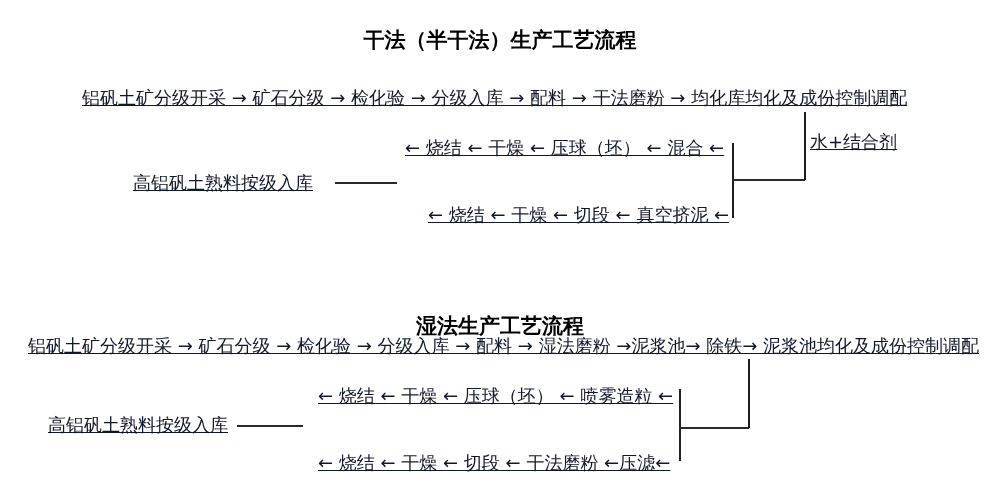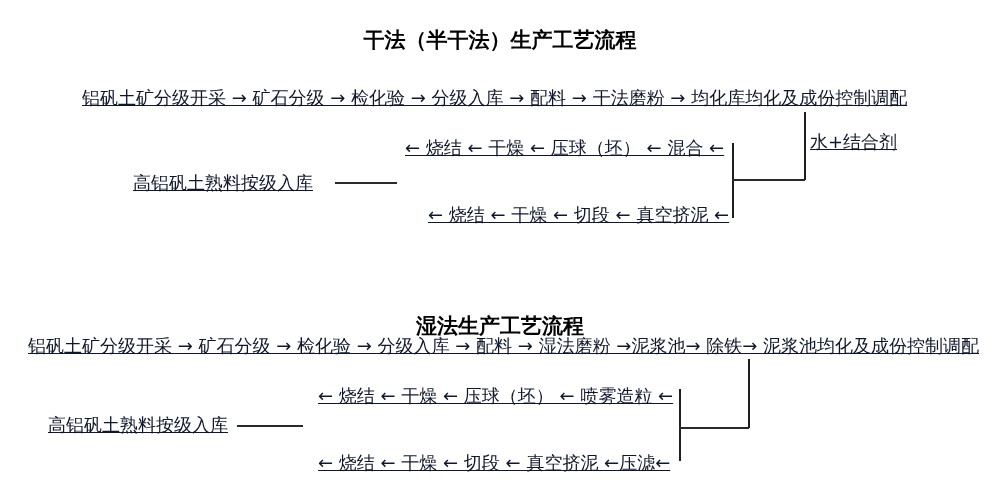--- a/index.html
+++ b/index.html
@@ -68,13 +68,13 @@
 <div class="vline" style="left:748px; top:359px; height:69px;"></div>
 
 <div class="abs flow-text" style="left:318px; top:386px;">← 烧结 ← 干燥 ← 压球（坯） ← 喷雾造粒 ←</div>
 
 <div class="vline" style="left:679px; top:389px; height:72px;"></div>
 <div class="hline" style="left:679px; top:427px; width:70px;"></div>
 
 <div class="abs flow-text" style="left:48px; top:415px;">高铝矾土熟料按级入库</div>
 <div class="hline" style="left:237px; top:425px; width:66px;"></div>
 
-<div class="abs flow-text" style="left:318px; top:453px;">← 烧结 ← 干燥 ← 切段 ← 真空挤泥 ←压滤←</div>
+<div class="abs flow-text" style="left:318px; top:453px;">← 烧结 ← 干燥 ← 切段 ← 干法磨粉 ←压滤←</div>
 
 </body></html>

